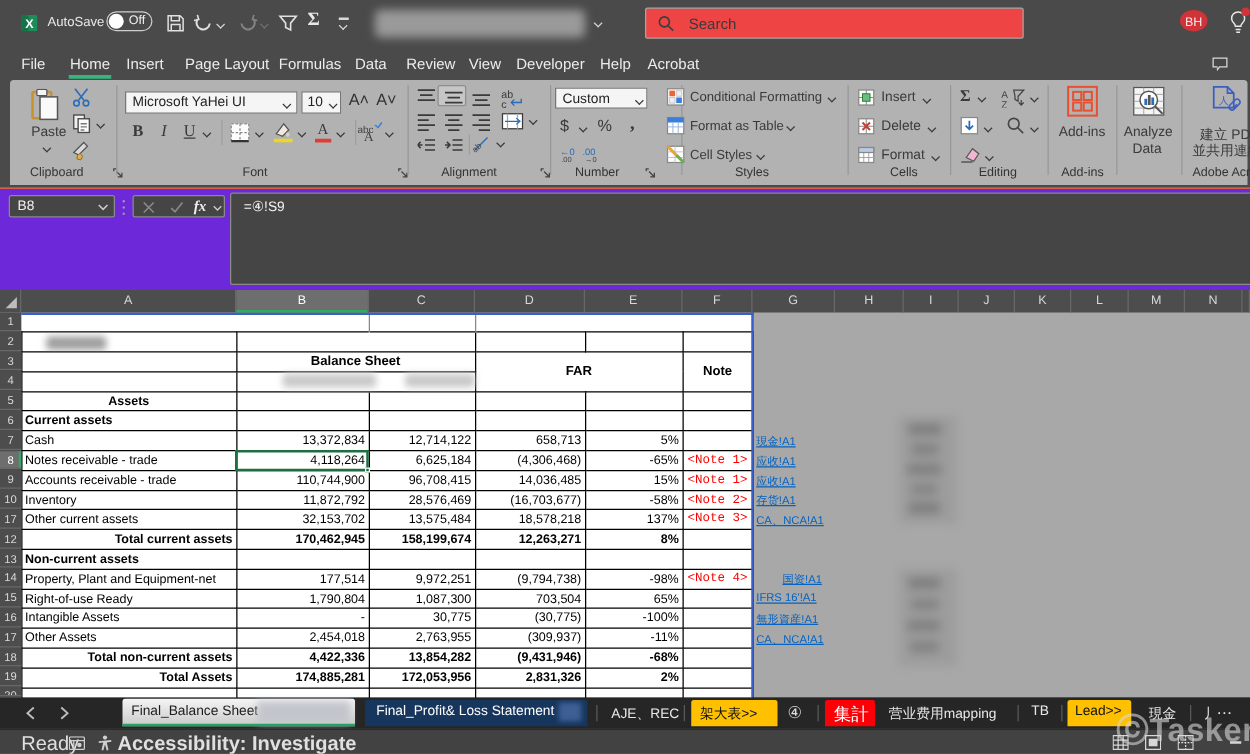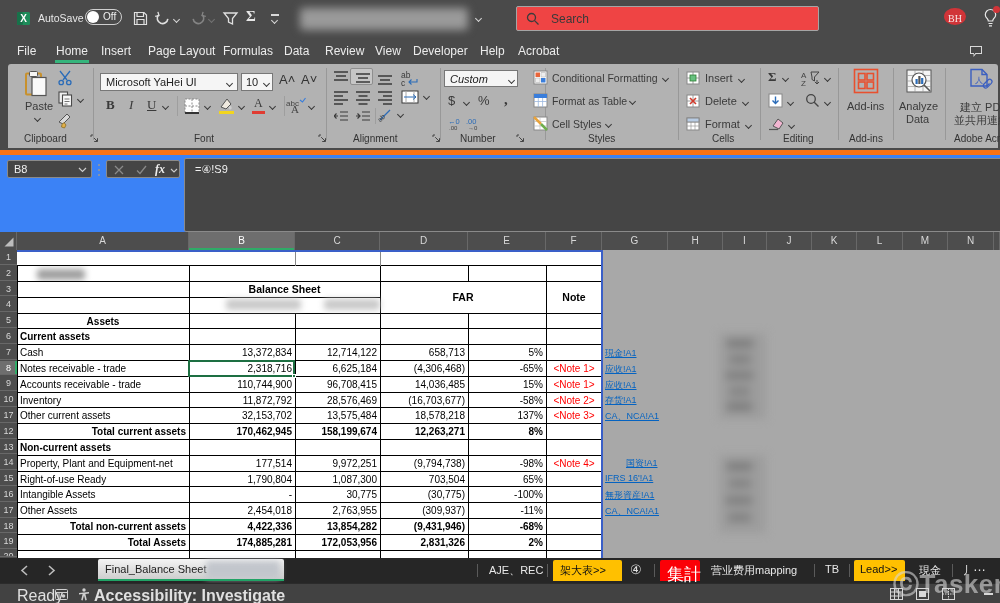--- a/index.html
+++ b/index.html
@@ -16,37 +16,37 @@
   #menubar span { position:absolute; top:6px; color:#ececec; font-size:12px; white-space:nowrap; }
   
   #ribbonwrap { position:absolute; left:0; top:64px; width:1000px; height:86px; background:#4a4a4a; }
   #ribbon { position:absolute; left:8px; top:0px; width:990px; height:84px; background:#b2b2b2; border-radius:3px 3px 0 0; }
   .glabel { position:absolute; font-size:10px; color:#333; top:69px; white-space:nowrap; }
   .gsep { position:absolute; top:4px; height:72px; width:1px; background:#989898; }
   .combo { position:absolute; background:#f5f5f5; border:1px solid #777; color:#222; font-size:11px; }
   .ric { position:absolute; color:#3a3a3a; white-space:nowrap; }
   .caret { position:absolute; width:5px; height:5px; border-right:1.3px solid #3a3a3a; border-bottom:1.3px solid #3a3a3a; transform:rotate(45deg); }
   
-  #fbar { position:absolute; left:0; top:150px; width:1000px; height:82px; background:#3b82f6; border-top:5px solid #f97316; }
+  #fbar { position:absolute; left:0; top:150px; width:1000px; height:82px; background:#6d28d9; border-top:1px solid #f97316; }
   #namebox { position:absolute; left:7px; top:5px; width:85px; height:18px; background:#454545; border:1px solid #8a8a8a; border-radius:2px; color:#f0f0f0; font-size:11px; }
   #fxbox { position:absolute; left:106px; top:5px; width:74px; height:18px; background:#454545; border:1px solid #8a8a8a; border-radius:2px; }
   #finput { position:absolute; left:184px; top:3px; width:822px; height:74px; background:#454545; border:1px solid #8a8a8a; border-radius:2px; color:#f2f2f2; font-size:11px; }
   
   #sheet { position:absolute; left:0; top:232px; width:1000px; height:326px; background:#a8a8a8; }
   #colheads { position:absolute; left:0; top:0; width:1000px; height:18px; background:#4d4d4d; }
   .ch { position:absolute; top:0; height:18px; color:#d8d8d8; font-size:10px; text-align:center; line-height:18px; border-right:1px solid #686868; }
   #rowheads { position:absolute; left:0; top:18px; width:17px; height:308px; background:#4d4d4d; }
   .rh { position:absolute; left:0; width:17px; color:#d8d8d8; font-size:9px; text-align:center; border-bottom:1px solid #686868; }
   #gridwhite { position:absolute; left:17px; top:18px; width:585px; height:308px; background:#fff; }
   table { border-collapse:collapse; table-layout:fixed; }
   td { padding:0 3px 0 2px; font-size:10px; color:#000; white-space:nowrap; overflow:hidden; height:15.8px; vertical-align:middle; }
   .num { text-align:right; }
   .ctr { text-align:center; }
   .b { font-weight:bold; }
-  .red { color:#f00; }
+  .red { color:#f00;font-family:Liberation Mono, monospace; }
   a.hl { color:#0563c1; text-decoration:underline; font-size:9px; white-space:nowrap; }
   td.bd { border:1px solid #000; }
   tr { height:15.8px; }
   tr.r20 { height:7px; }
   td.vd { border-left:1px solid #000; border-right:1px solid #000; }
   .ch.sel { background:#6e6e6e; color:#fff; box-shadow:inset 0 -2px 0 #2fab67; }
   .rh.sel { background:#6e6e6e; color:#fff; box-shadow:inset -2px 0 0 #2fab67; }
   #blurA2 { position:absolute; left:19px; top:3px; width:48px; height:11px; background:#9f9f9f; filter:blur(3px); border-radius:3px; }
   td { position:relative; }
   
@@ -93,21 +93,21 @@
   <div class="caret abs" style="left:272px;top:18px;border-color:#d8d8d8;"></div>
   <div id="docblur"></div>
   <div class="caret abs" style="left:476px;top:16px;border-color:#d8d8d8;"></div>
   <div id="searchbox">
     <svg class="abs" style="left:9px;top:5px" width="14" height="14" viewBox="0 0 14 14" fill="none" stroke="#3c3c3c" stroke-width="1.3">
         <circle cx="5.5" cy="5.5" r="4"></circle>
         <path d="M8.6 8.6 L12.5 12.5"></path>
       </svg>
     <span class="abs" style="left:34px;top:5px;color:#3a3a3a;font-size:12px;">Search</span>
   </div>
-  <div class="abs" style="left:944px;top:8px;width:22px;height:17px;border-radius:50%;background:#d13438;font-family:Liberation Serif, serif;">
+  <div class="abs" style="left:944px;top:8px;width:22px;height:17px;border-radius:50%;background:#d13438;">
     <span class="abs" style="left:4px;top:5px;color:#f8e8e8;font-size:10px;">BH</span>
   </div>
   <svg class="abs" style="left:983px;top:8px" width="15" height="20" viewBox="0 0 15 20" fill="none" stroke="#e8e8e8" stroke-width="1.2">
       <path d="M7.5 1.5 a5.2 5.2 0 0 1 5.2 5.2 c0 2.2-1.4 3.3-2.2 4.3-.6.7-.8 1.2-.8 2H5.3c0-.8-.2-1.3-.8-2-.8-1-2.2-2.1-2.2-4.3A5.2 5.2 0 0 1 7.5 1.5Z"></path>
       <path d="M5.5 15.5 h4 M6 17.8 h3"></path>
     </svg>
   <div class="abs" style="left:993px;top:6px;width:7px;height:7px;border-radius:50%;background:#d13438;"></div>
 </div>
 <div id="menubar">
   <span style="left:17px;">File</span>
@@ -232,21 +232,21 @@
   <div class="caret" style="left:416px;top:30px;"></div>
   <div class="caret" style="left:390px;top:48px;"></div>
   <span class="glabel" style="left:345px;">Alignment</span>
   <svg class="abs" style="left:424px;top:70px" width="9" height="9" viewBox="0 0 9 9" stroke="#444" fill="none" stroke-width="1">
         <path d="M1 3 V1 H3"></path>
         <path d="M3.2 3.2 L7.2 7.2 M7.5 4.2 V7.5 H4.2"></path>
       </svg>
   <div class="gsep" style="left:432px;"></div>
 
   <div class="combo" style="left:436px;top:6px;width:74px;height:17px;">
-        <span style="position:absolute;left:5px;top:2px;font-style:italic;">Custom</span>
+        <span style="position:absolute;left:5px;top:2px;">Custom</span>
         <div class="caret" style="left:64px;top:7px;"></div>
       </div>
   <span class="ric" style="left:440px;top:29px;font-size:13px;">$</span>
   <div class="caret" style="left:456px;top:36px;"></div>
   <span class="ric" style="left:470px;top:29px;font-size:13px;">%</span>
   <span class="ric b" style="left:496px;top:27px;font-size:15px;font-family:'Liberation Serif',serif;">,</span>
   <svg class="abs" style="left:440px;top:52px" width="20" height="14" viewBox="0 0 20 14">
         <text x="0" y="8" font-size="7.5" fill="#2b6cb8" font-family="Liberation Sans">←0</text>
         <text x="1" y="13.5" font-size="6" fill="#444" font-family="Liberation Sans">.00</text>
       </svg>
@@ -460,21 +460,21 @@
     <tr>
           <td class="bd">Cash</td>
           <td class="bd num">13,372,834</td>
           <td class="bd num">12,714,122</td>
           <td class="bd num">658,713</td>
           <td class="bd num">5%</td>
           <td class="bd"></td>
         </tr>
     <tr>
           <td class="bd">Notes receivable - trade</td>
-          <td class="bd num">2,318,716</td>
+          <td class="bd num">4,118,264</td>
           <td class="bd num">6,625,184</td>
           <td class="bd num">(4,306,468)</td>
           <td class="bd num">-65%</td>
           <td class="bd ctr red">&lt;Note 1&gt;</td>
         </tr>
     <tr>
           <td class="bd">Accounts receivable - trade</td>
           <td class="bd num">110,744,900</td>
           <td class="bd num">96,708,415</td>
           <td class="bd num">14,036,485</td>
@@ -652,30 +652,34 @@
       <path d="M7 1 L2 5.5 L7 10"></path>
     </svg>
   <svg class="abs" style="left:46px;top:7px" width="10" height="11" viewBox="0 0 10 11" fill="none" stroke="#bbb" stroke-width="1.6">
       <path d="M3 1 L8 5.5 L3 10"></path>
     </svg>
   <div class="abs" style="left:98px;top:1px;width:186px;height:22px;background:linear-gradient(#f4f4f4,#cacaca);border-radius:2px 2px 0 0;">
     <span class="abs" style="left:7px;top:4px;color:#1c1c1c;font-size:11px;white-space:nowrap;">Final_Balance Sheet</span>
     <div class="abs" style="left:108px;top:2px;width:74px;height:18px;background:#c2c6cc;filter:blur(3px);"></div>
     <div class="abs" style="left:0;top:20px;width:186px;height:2px;background:#21a366;"></div>
   </div>
+  <div class="abs" style="left:292px;top:2px;width:178px;height:21px;background:#17365d;border-radius:2px 2px 0 0;">
+    <span class="abs" style="left:9px;top:3px;color:#fff;font-size:11px;white-space:nowrap;">Final_Profit&amp; Loss Statement</span>
+    <div class="abs" style="left:155px;top:2px;width:18px;height:15px;background:#3d5f94;filter:blur(2px);"></div>
+  </div>
   <div class="tsep" style="left:477px;"></div>
   <span class="dt" style="left:489px;">AJE、REC</span>
   <div class="tsep" style="left:547px;"></div>
   <div class="abs" style="left:553px;top:2px;width:69px;height:21px;background:#ffc000;border-radius:2px 2px 0 0;">
     <span class="abs" style="left:7px;top:3px;color:#111;font-size:11px;white-space:nowrap;">架大表&gt;&gt;</span>
   </div>
   <span class="dt" style="left:630px;top:4px;font-size:13px;color:#ddd;">④</span>
   <div class="tsep" style="left:654px;"></div>
   <div class="abs" style="left:660px;top:2px;width:40px;height:21px;background:#fb0007;border-radius:2px 2px 0 0;">
-    <span class="abs" style="left:7px;top:3px;color:#fff;font-size:17px;white-space:nowrap;">集計</span>
+    <span class="abs" style="left:7px;top:3px;color:#fff;font-size:14px;white-space:nowrap;">集計</span>
   </div>
   <span class="dt" style="left:711px;">营业费用mapping</span>
   <div class="tsep" style="left:814px;"></div>
   <span class="dt" style="left:825px;">TB</span>
   <div class="tsep" style="left:849px;"></div>
   <div class="abs" style="left:854px;top:2px;width:51px;height:21px;background:#ffc000;border-radius:2px 2px 0 0;">
     <span class="abs" style="left:6px;top:3px;color:#111;font-size:11px;white-space:nowrap;">Lead&gt;&gt;</span>
   </div>
   <span class="dt" style="left:919px;">現金</span>
   <div class="tsep" style="left:952px;"></div>

